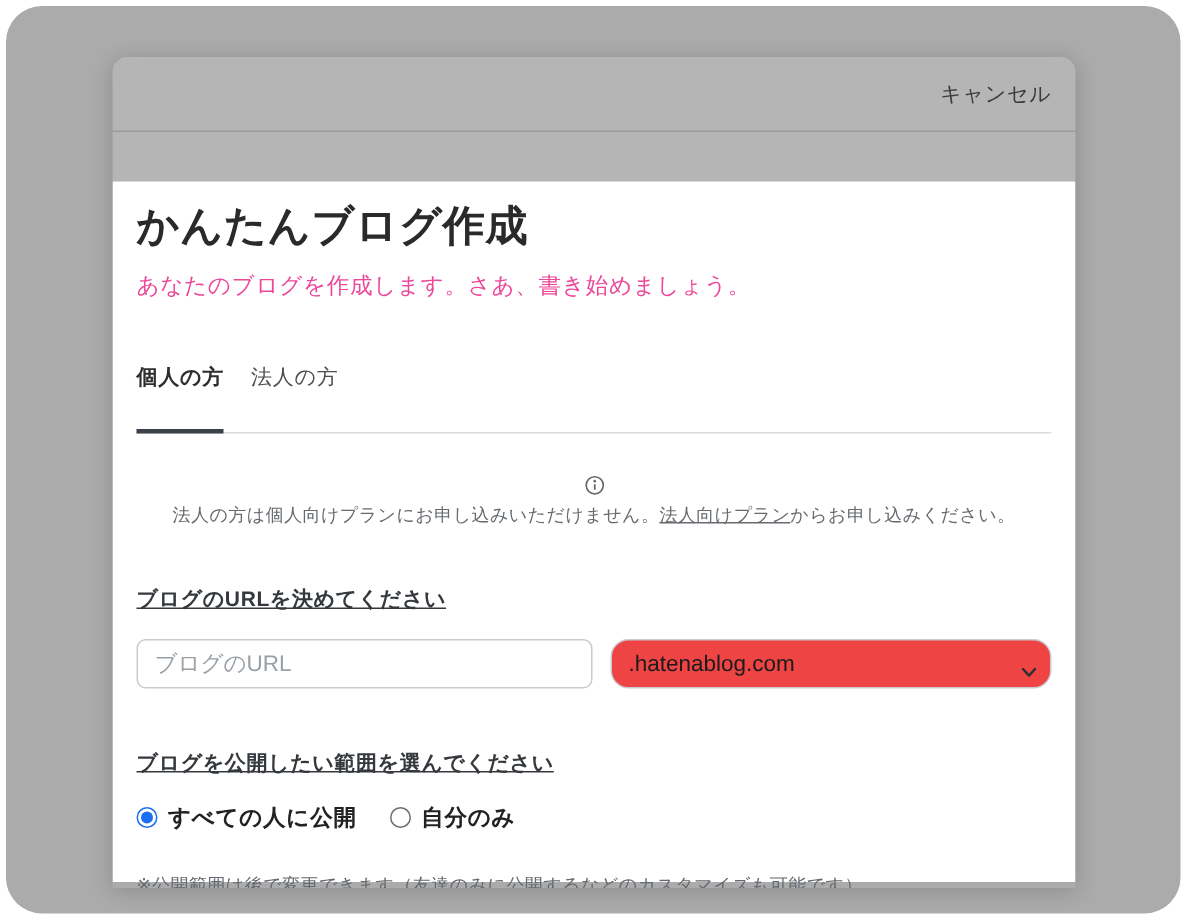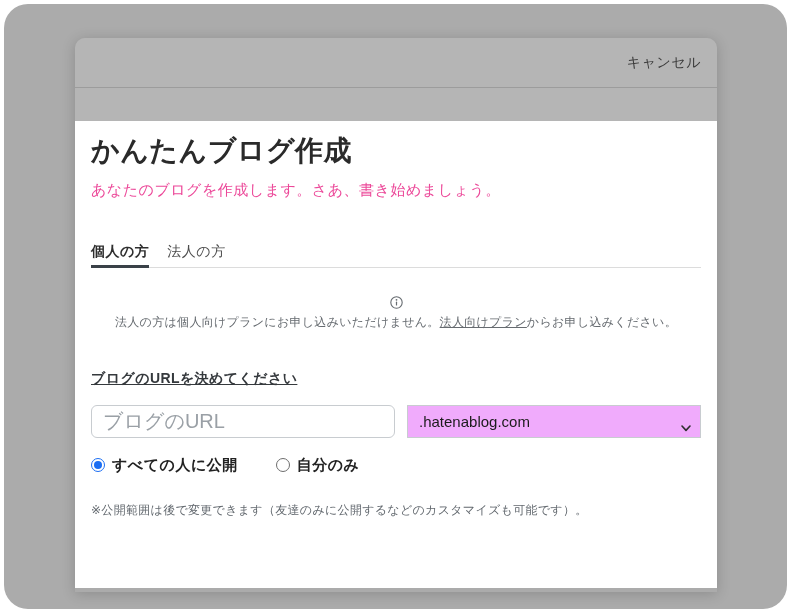--- a/index.html
+++ b/index.html
@@ -66,21 +66,21 @@
     letter-spacing: 0.5px;
   }
   .tabbar {
     margin-top: 43px;
     display: flex;
     gap: 18px;
     border-bottom: 1px solid #dcdcdc;
   }
   .tab {
     font-size: 14px;
-    padding-bottom: 4px;
+    padding-bottom: 25px;
     color: #4e4e4e;
     cursor: pointer;
     letter-spacing: 0.5px;
   }
   .tab.active {
     font-weight: bold;
     color: #2e2e2e;
     border-bottom: 3px solid #3a4148;
     margin-bottom: -1px;
   }
@@ -112,37 +112,37 @@
     margin-top: 17px;
     display: flex;
     gap: 12px;
   }
   .url-input {
     width: 304px;
     height: 33px;
     border: 1px solid #c8ccd0;
     border-radius: 6px;
     padding: 0 11px;
-    font-size: 20px;
+    font-size: 15px;
     color: #1b1b1b;
     font-family: inherit;
     outline: none;
   }
   .url-input::placeholder { color: #9aa0a6; }
   .select-wrap {
     position: relative;
     width: 294px;
     height: 33px;
   }
   .domain-select {
     width: 100%;
     height: 100%;
     border: 1px solid #c8ccd0;
-    border-radius: 0;
-    background: #f0abfc;
+    border-radius: 12px;
+    background: #ef4444;
     padding: 0 26px 0 11px;
     font-size: 15px;
     color: #1b1b1b;
     font-family: inherit;
     -webkit-appearance: none;
     appearance: none;
     outline: none;
   }
   .chevron-down {
     position: absolute;
@@ -153,21 +153,21 @@
     font-size: 12px;
     color: #63696f;
     letter-spacing: 0.3px;
   }
   .url-note { margin-top: 16px; }
   .visibility-label { margin-top: 41px; }
   .radio-row {
     margin-top: 18px;
     display: flex;
     align-items: center;
-    gap: 38px;
+    gap: 22px;
   }
   .radio-option {
     display: flex;
     align-items: center;
     gap: 7px;
     cursor: pointer;
   }
   .radio-circle {
     width: 14px; height: 14px;
     border-radius: 50%;
@@ -235,20 +235,21 @@
         </select>
         <span class="chevron-down">
           <svg width="10" height="7" viewBox="0 0 10 7">
             <polyline points="1,1 5,5.4 9,1" fill="none" stroke="#2f2f2f" stroke-width="1.6" stroke-linecap="round" stroke-linejoin="round"></polyline>
           </svg>
         </span>
       </div>
     </div>
 
 
+    <div class="section-label visibility-label">ブログを公開したい範囲を選んでください</div>
 
     <div class="radio-row">
       <label class="radio-option">
         <span class="radio-circle selected">
           <span class="radio-dot"></span>
         </span>
         <span class="radio-label">すべての人に公開</span>
       </label>
       <label class="radio-option">
         <span class="radio-circle">

